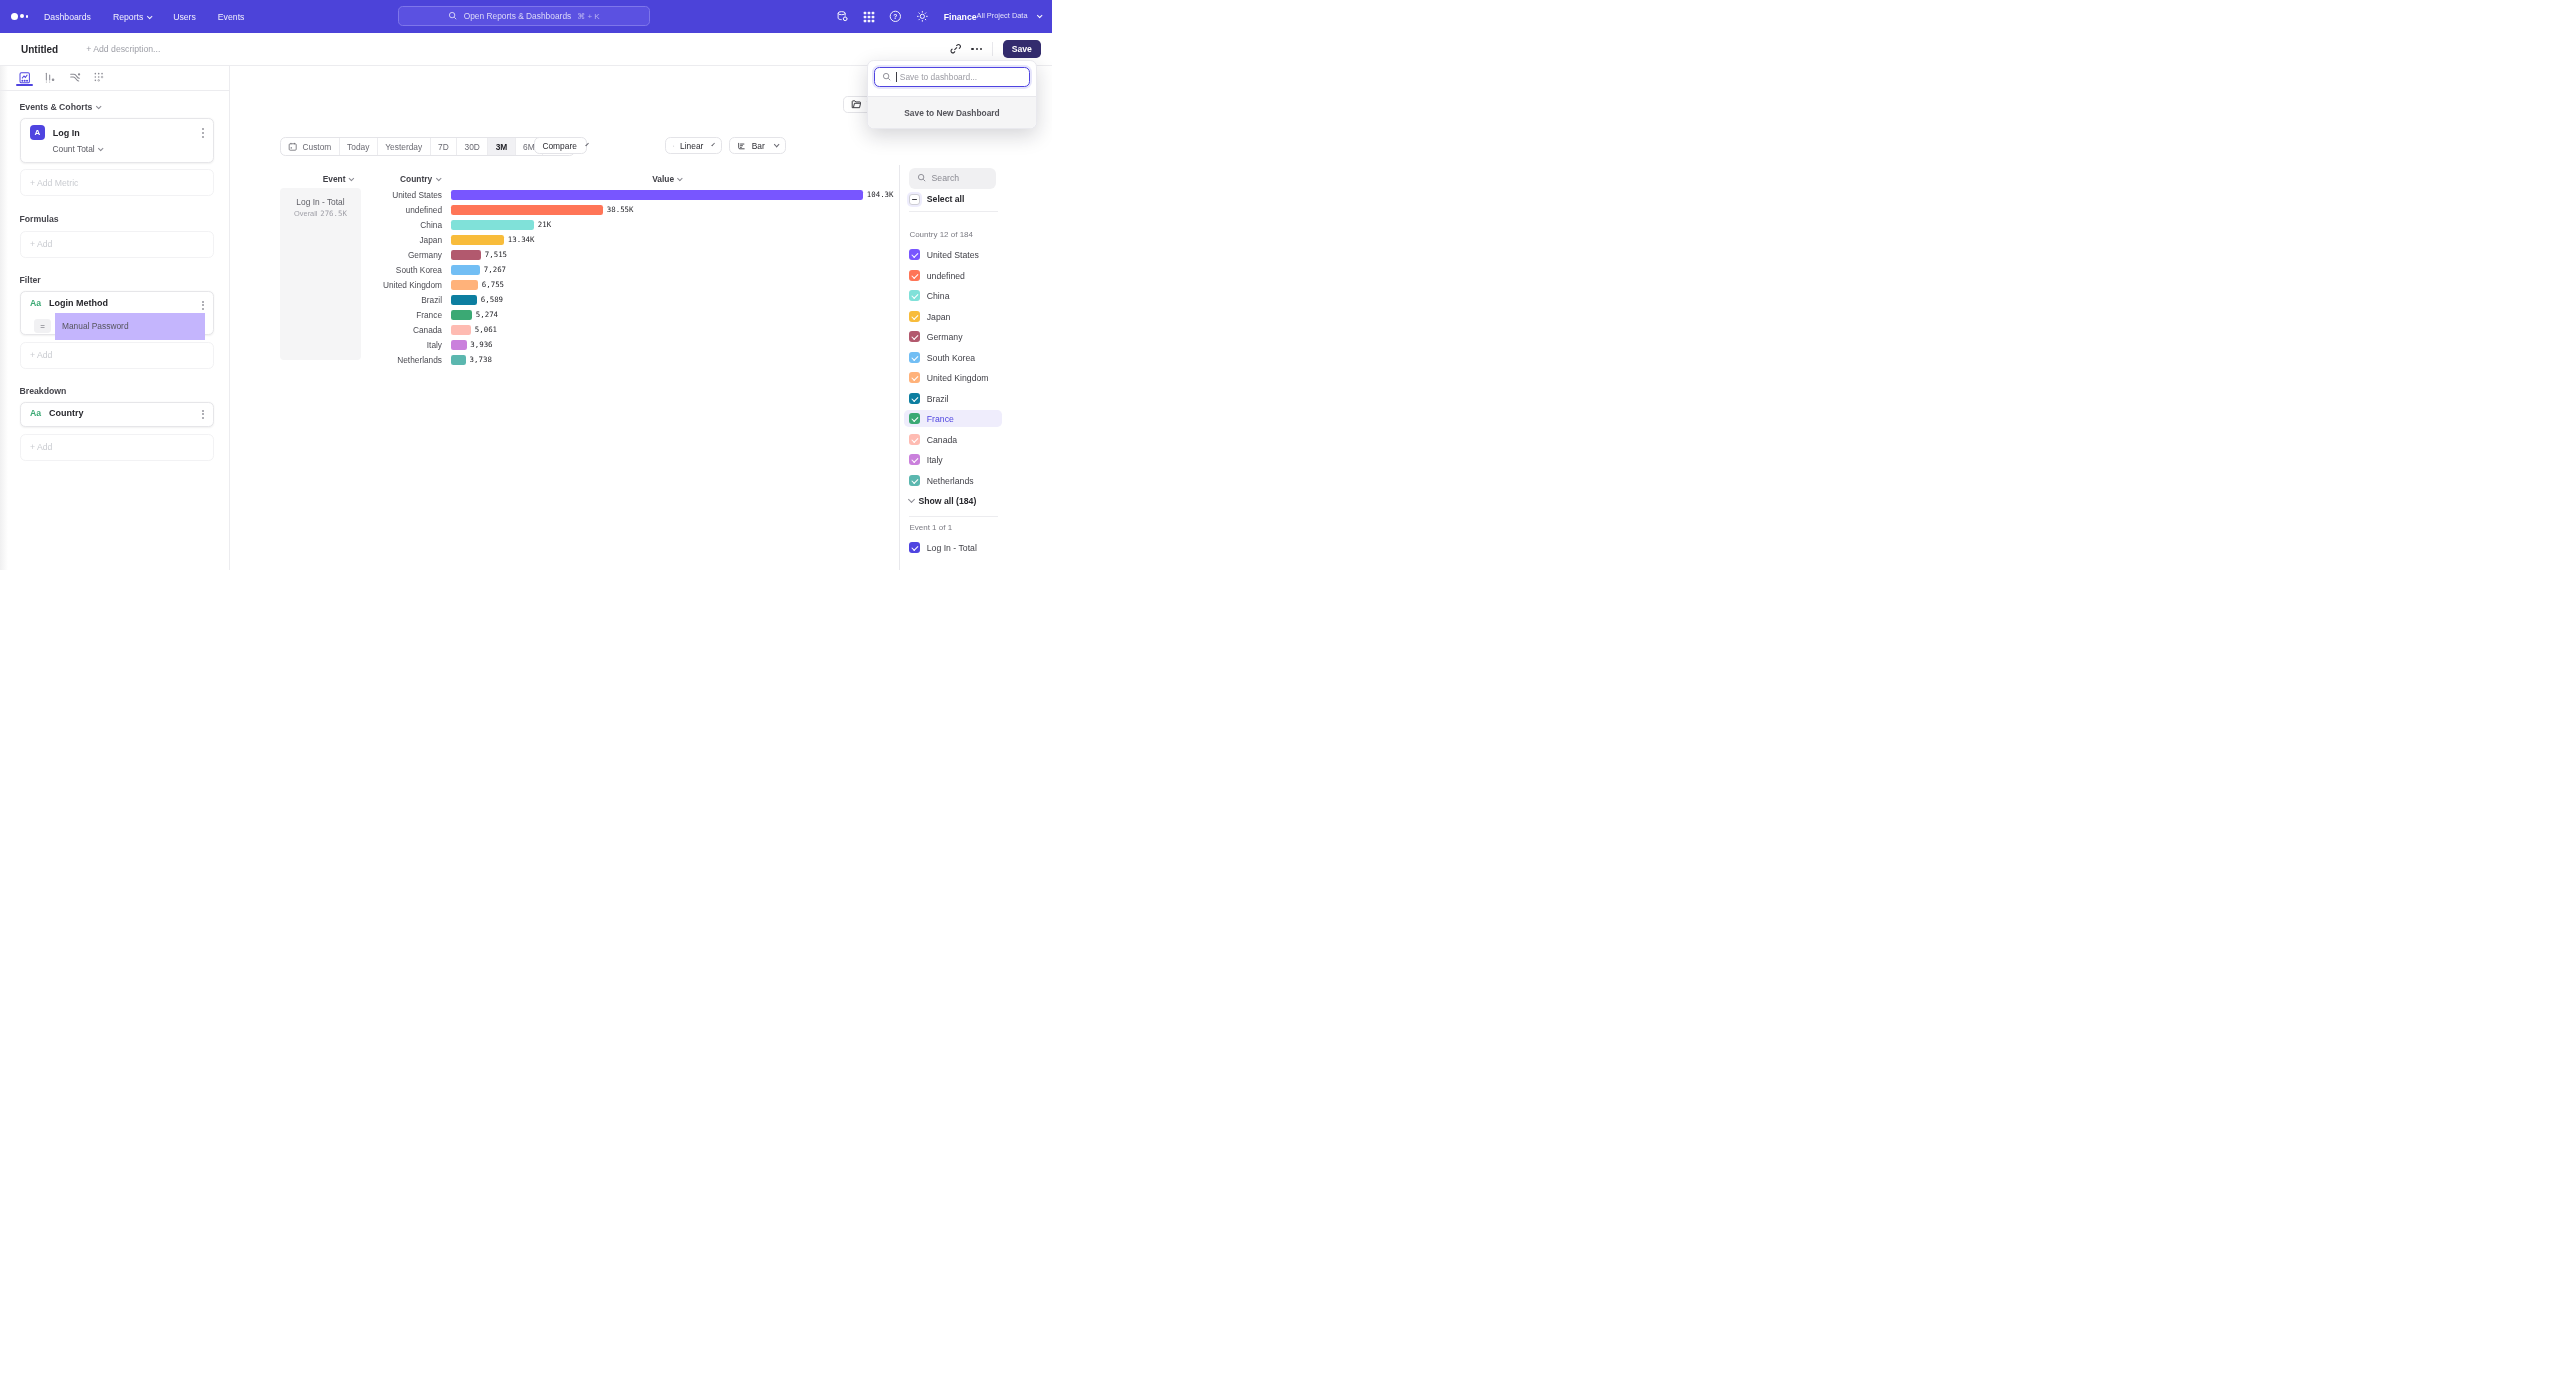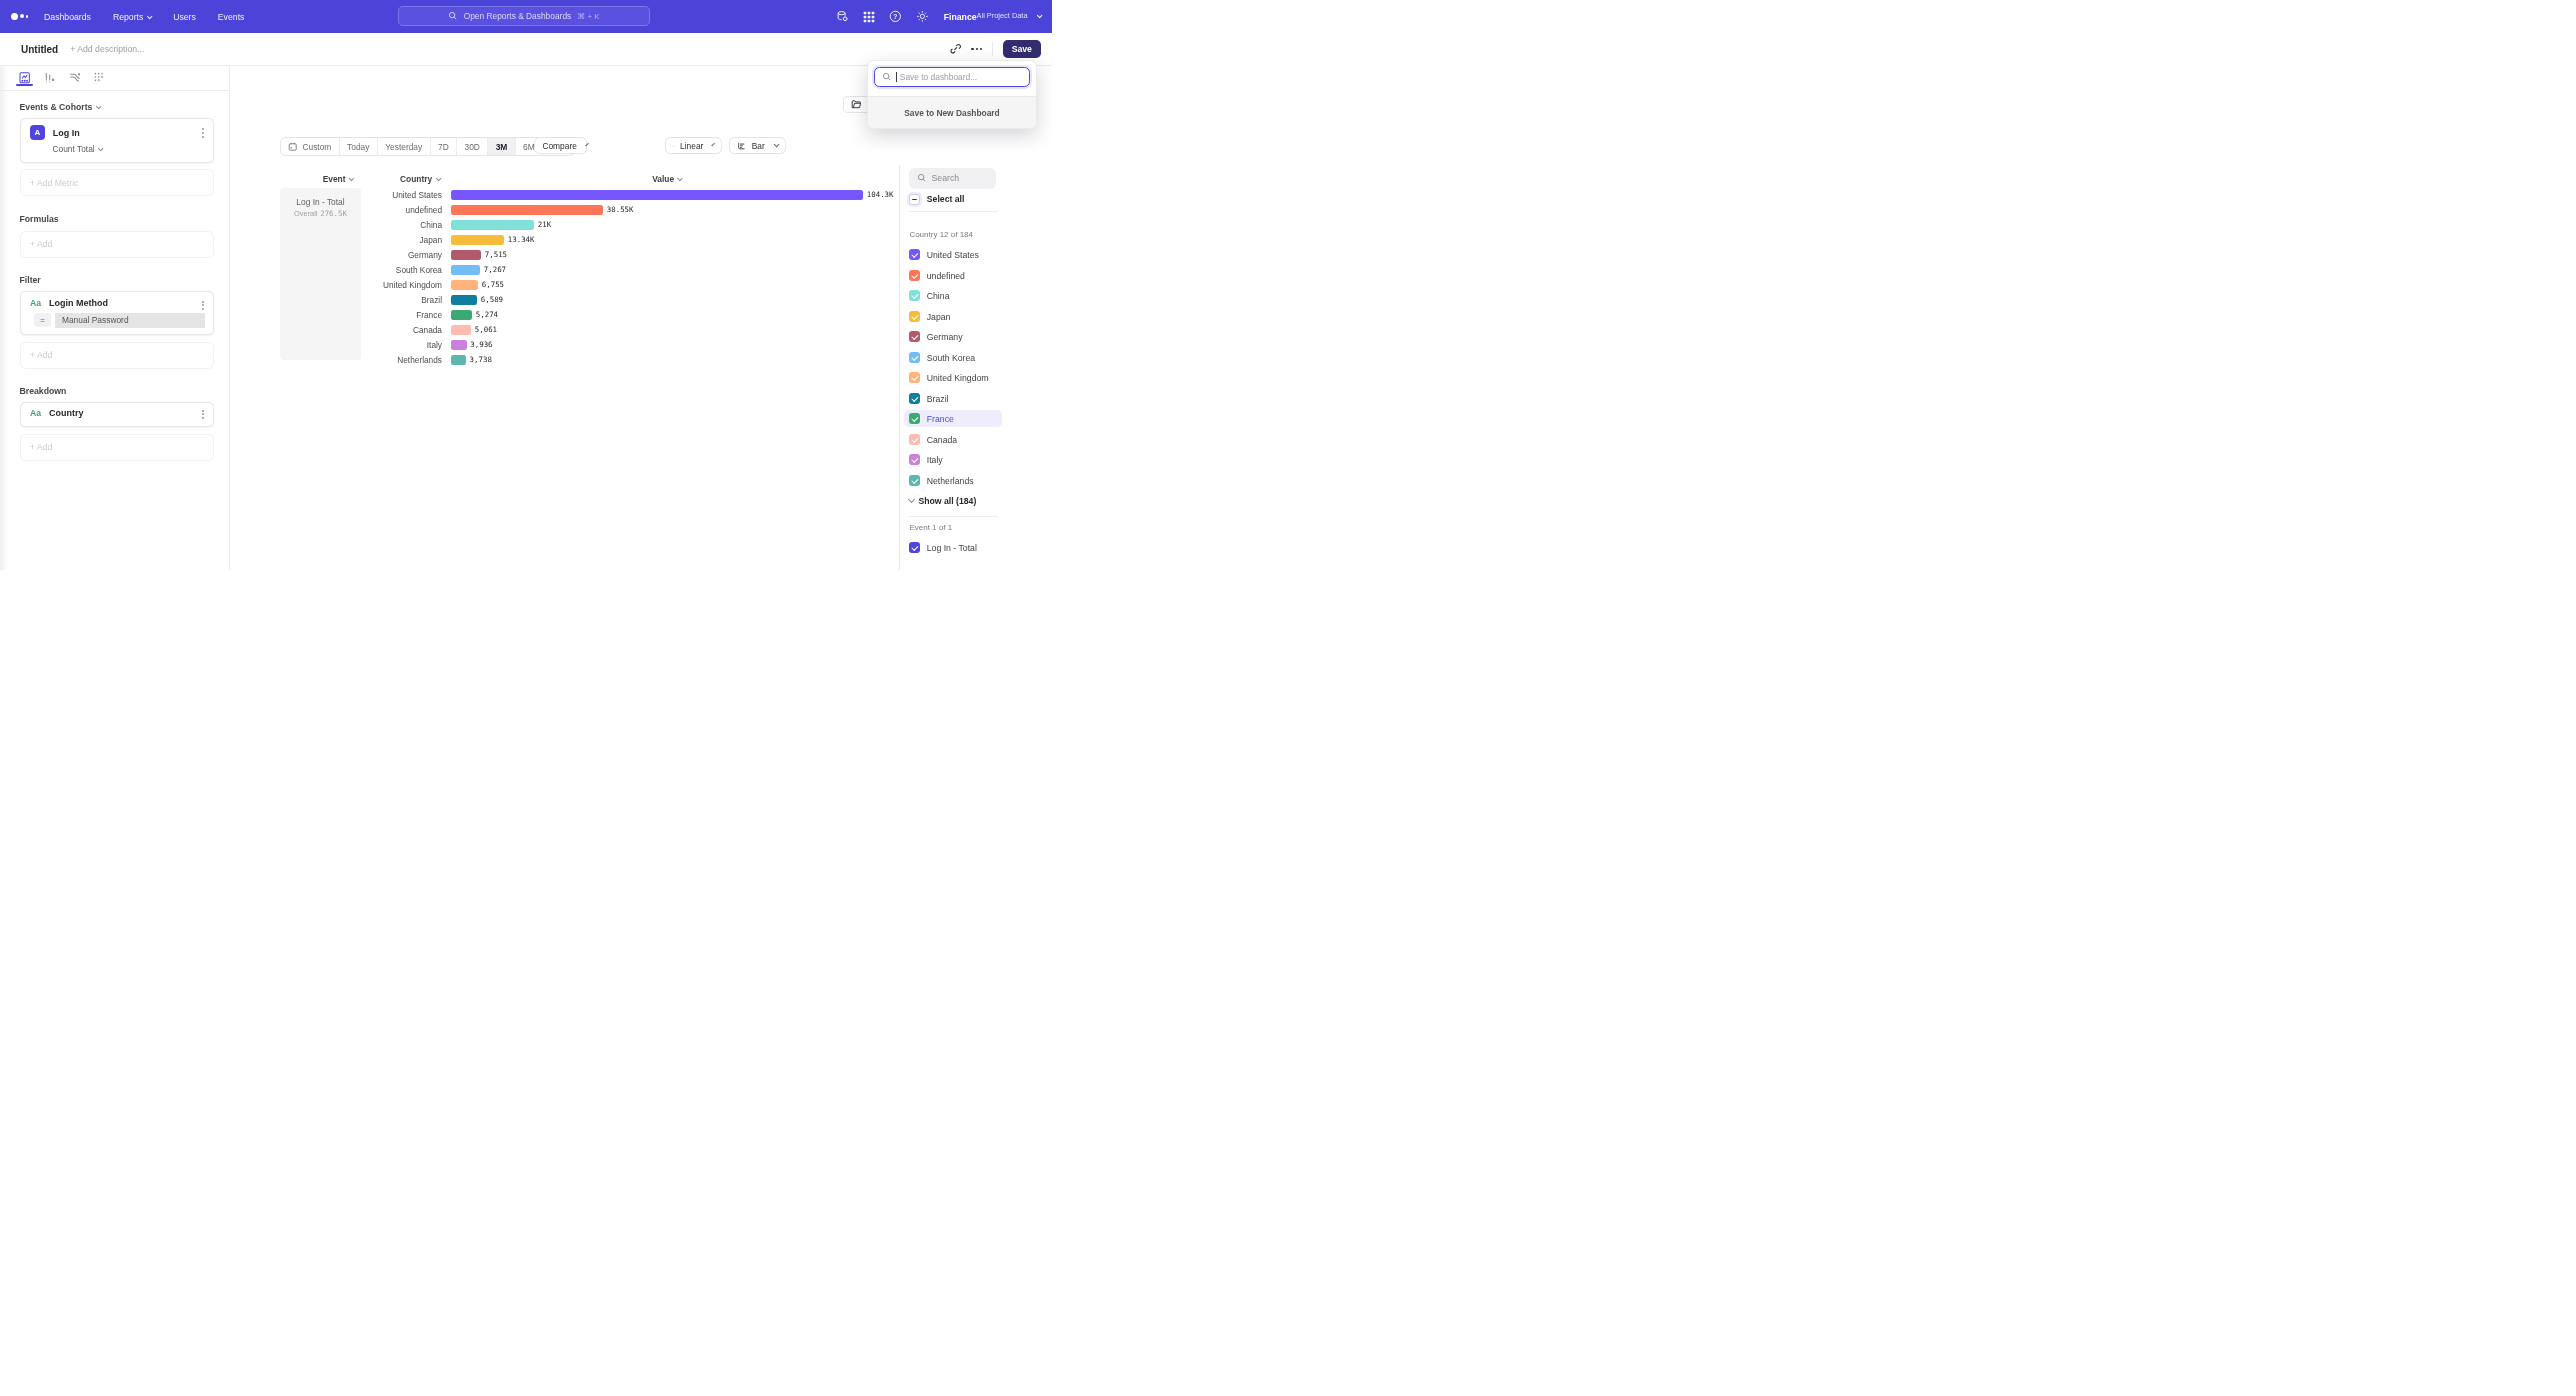--- a/index.html
+++ b/index.html
@@ -27,21 +27,21 @@
   .navright{position:absolute;right:10.7px;top:0;height:33px;display:flex;align-items:center;gap:14px;}
   .navicon{color:#fff;opacity:.95}
   .project{display:flex;flex-direction:row;line-height:1.15;margin-left:1.3px}
   .project .pname{font-size:8.7px;font-weight:700}
   .project .pscope{font-size:7.4px;color:#e4e2fa}
   .projchev{color:#fff;margin-left:1.3px}
   
   .titlebar{position:absolute;left:0;top:33px;width:100%;height:33px;background:#fff;
     border-bottom:0.7px solid #ececef;box-sizing:border-box;display:flex;align-items:center;}
   .doc-title{margin-left:21px;font-size:10px;font-weight:600;color:#27272c}
-  .doc-desc{margin-left:12px;font-size:8.7px;color:#9fa0a8}
+  .doc-desc{margin-left:28px;font-size:8.7px;color:#9fa0a8}
   .tb-right{position:absolute;right:11.4px;display:flex;align-items:center;gap:10px;}
   .hdots{display:flex;gap:2px}
   .hdots i{width:2.3px;height:2.3px;border-radius:50%;background:#2f2f35;display:block}
   .vdiv{width:0.7px;height:14.8px;background:#e8e8ec}
   .save-btn{height:18px;padding:0 8.7px;border-radius:4.7px;background:#332C6E;color:#fff;
     font-size:8.7px;font-weight:600;display:flex;align-items:center;border:none;font-family:inherit}
   
   .content{position:absolute;left:0;top:66px;width:1052px;height:504px;background:#fff;}
   
   .sidebar{position:absolute;left:0;top:0;bottom:0;width:230px;border-right:0.7px solid #ececef;
@@ -64,21 +64,21 @@
   .badgeAa{color:#3BA974;font-size:8.7px;font-weight:700;flex:none}
   .card .cname{margin-left:8px;font-size:9px;font-weight:600;color:#27272c}
   .kebab{position:absolute;right:8.7px;top:9.4px;display:flex;flex-direction:column;gap:1.7px}
   .kebab i{width:2px;height:2px;border-radius:50%;background:#95959d;display:block}
   .aggrow{padding:4px 8px 8px 32px;font-size:8.4px;color:#5b5b63;display:flex;align-items:center}
   .ghost{margin-top:6.7px;height:27px;border:0.7px solid #f2f2f4;border-radius:5.4px;display:flex;
     align-items:center;padding-left:9.4px;font-size:8.7px;color:#caccd1;box-sizing:border-box}
   .oprow{display:flex;align-items:center;padding:4.7px 8px 7.4px 13.4px;gap:4px}
   .opbox{width:17.4px;height:13.4px;background:#f1f1f3;border-radius:3.4px;font-size:8px;color:#5b5b63;
     display:flex;align-items:center;justify-content:center;flex:none}
-  .opval{flex:1;height:15px;background:#e5e5e5;border-radius:0;font-size:8.4px;color:#55555c;
+  .opval{flex:1;height:27px;background:#c4b5fd;border-radius:0;font-size:8.4px;color:#55555c;
     display:flex;align-items:center;padding-left:6.7px}
   
   .banner{position:absolute;left:280px;top:19px;width:631px;height:40px;border:0.7px solid #e7e7ea;
     border-radius:6px;box-shadow:0 0.7px 2px rgba(16,16,20,.05);box-sizing:border-box;background:#fff;}
   .binfo{position:absolute;left:11.4px;top:8.7px;width:10.7px;height:10.7px;border:1px solid #4F44E0;
     border-radius:50%;color:#4F44E0;font-size:6.7px;font-weight:700;display:flex;align-items:center;
     justify-content:center;box-sizing:border-box}
   .btitle{position:absolute;left:29.5px;top:8px;font-size:9px;font-weight:700;color:#27272c}
   .bsub{position:absolute;left:29.5px;top:21.5px;font-size:8.3px;color:#66666e}
   .partialbtn{position:absolute;left:843px;top:29.5px;width:67px;height:17px;border:0.7px solid #e4e4e8;

